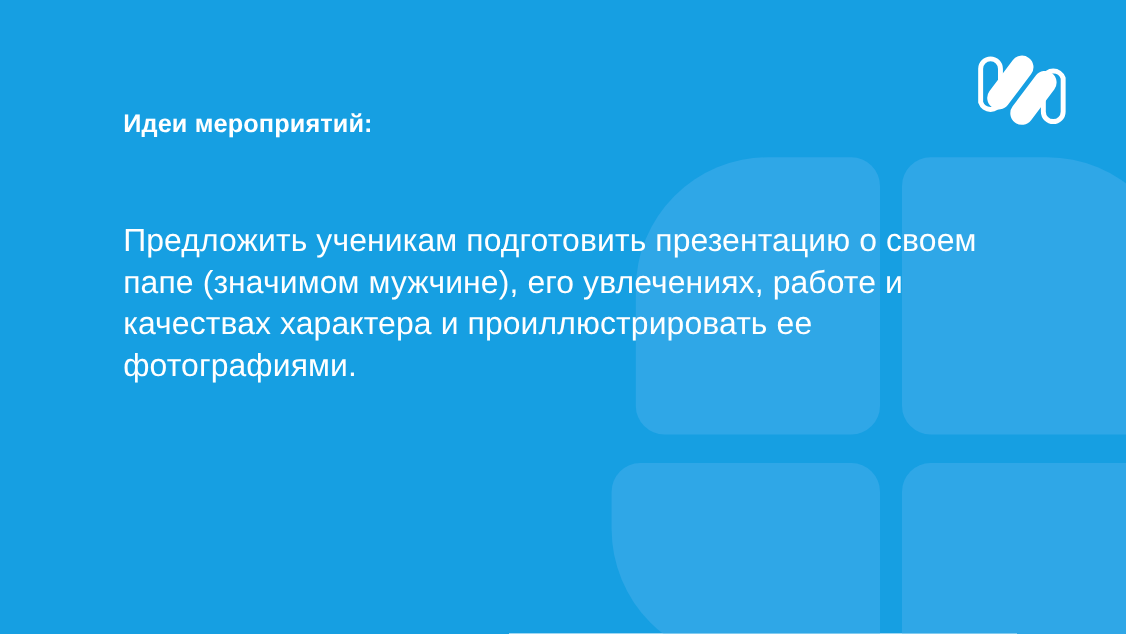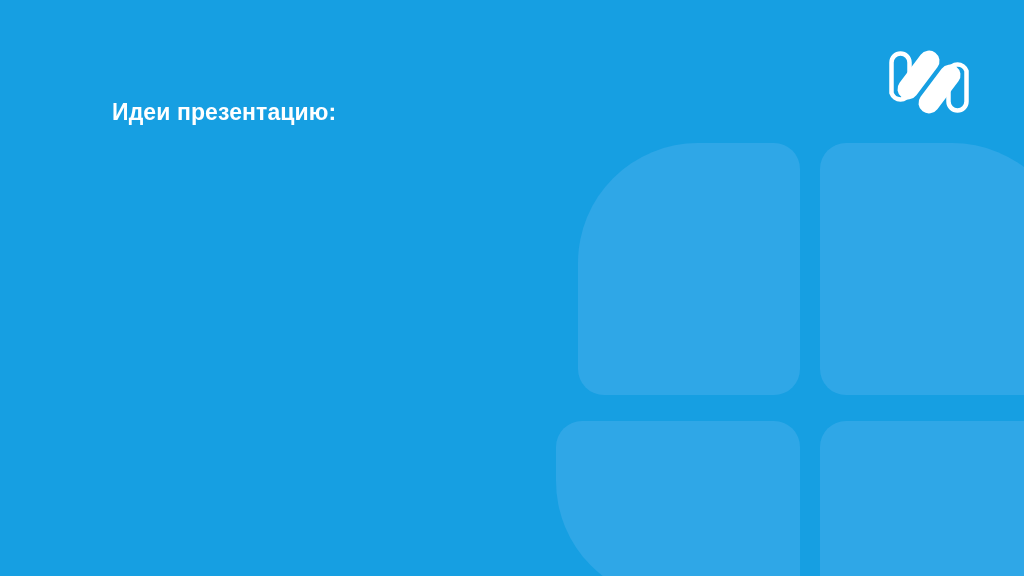--- a/index.html
+++ b/index.html
@@ -126,16 +126,17 @@
       </g>
 
       <g fill="#ffffff">
         <rect x="26" y="1" width="21" height="56" rx="10.5" transform="rotate(37 36.5 29)"></rect>
         <rect x="47" y="15" width="21" height="56" rx="10.5" transform="rotate(37 57.5 43)"></rect>
       </g>
     </svg>
   </div>
 
   <div class="content">
-    <h1 class="heading">Идеи презентацию:</h1>
+    <h1 class="heading">Идеи мероприятий:</h1>
+    <p class="body-text">Предложить ученикам подготовить презентацию о своем папе (значимом мужчине), его увлечениях, работе и качествах характера и проиллюстрировать ее фотографиями.</p>
   </div>
 
 </div>
 
 </body></html>

